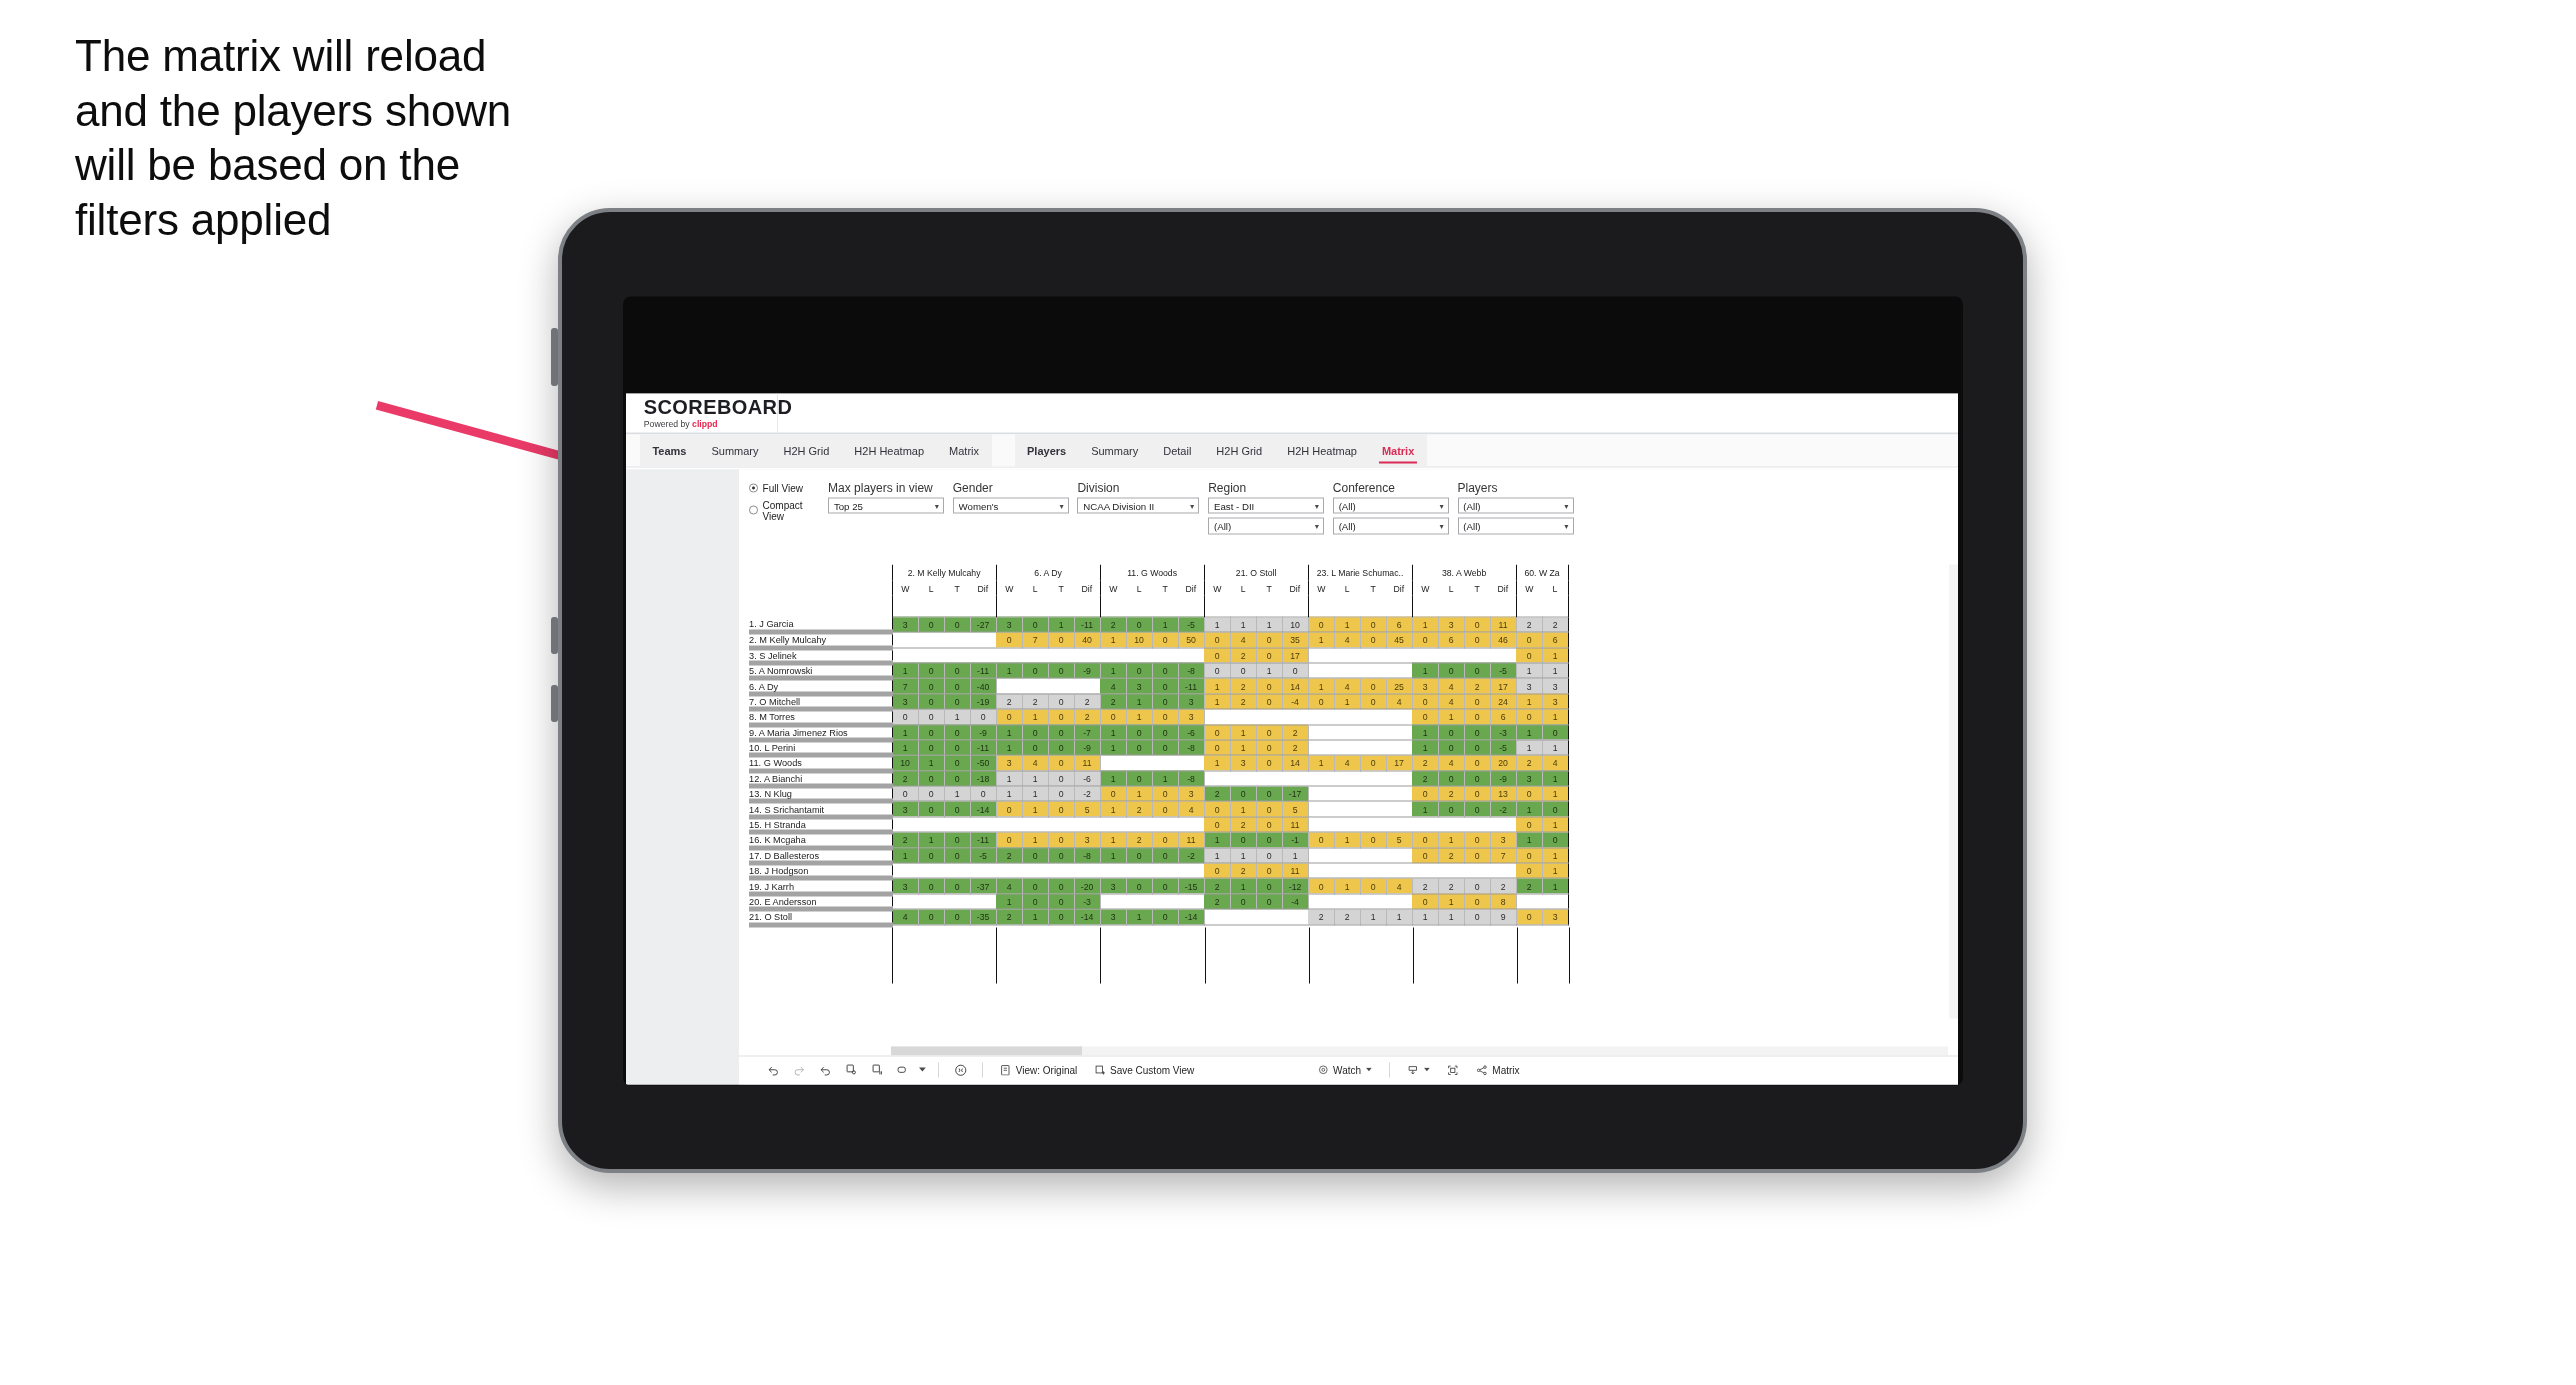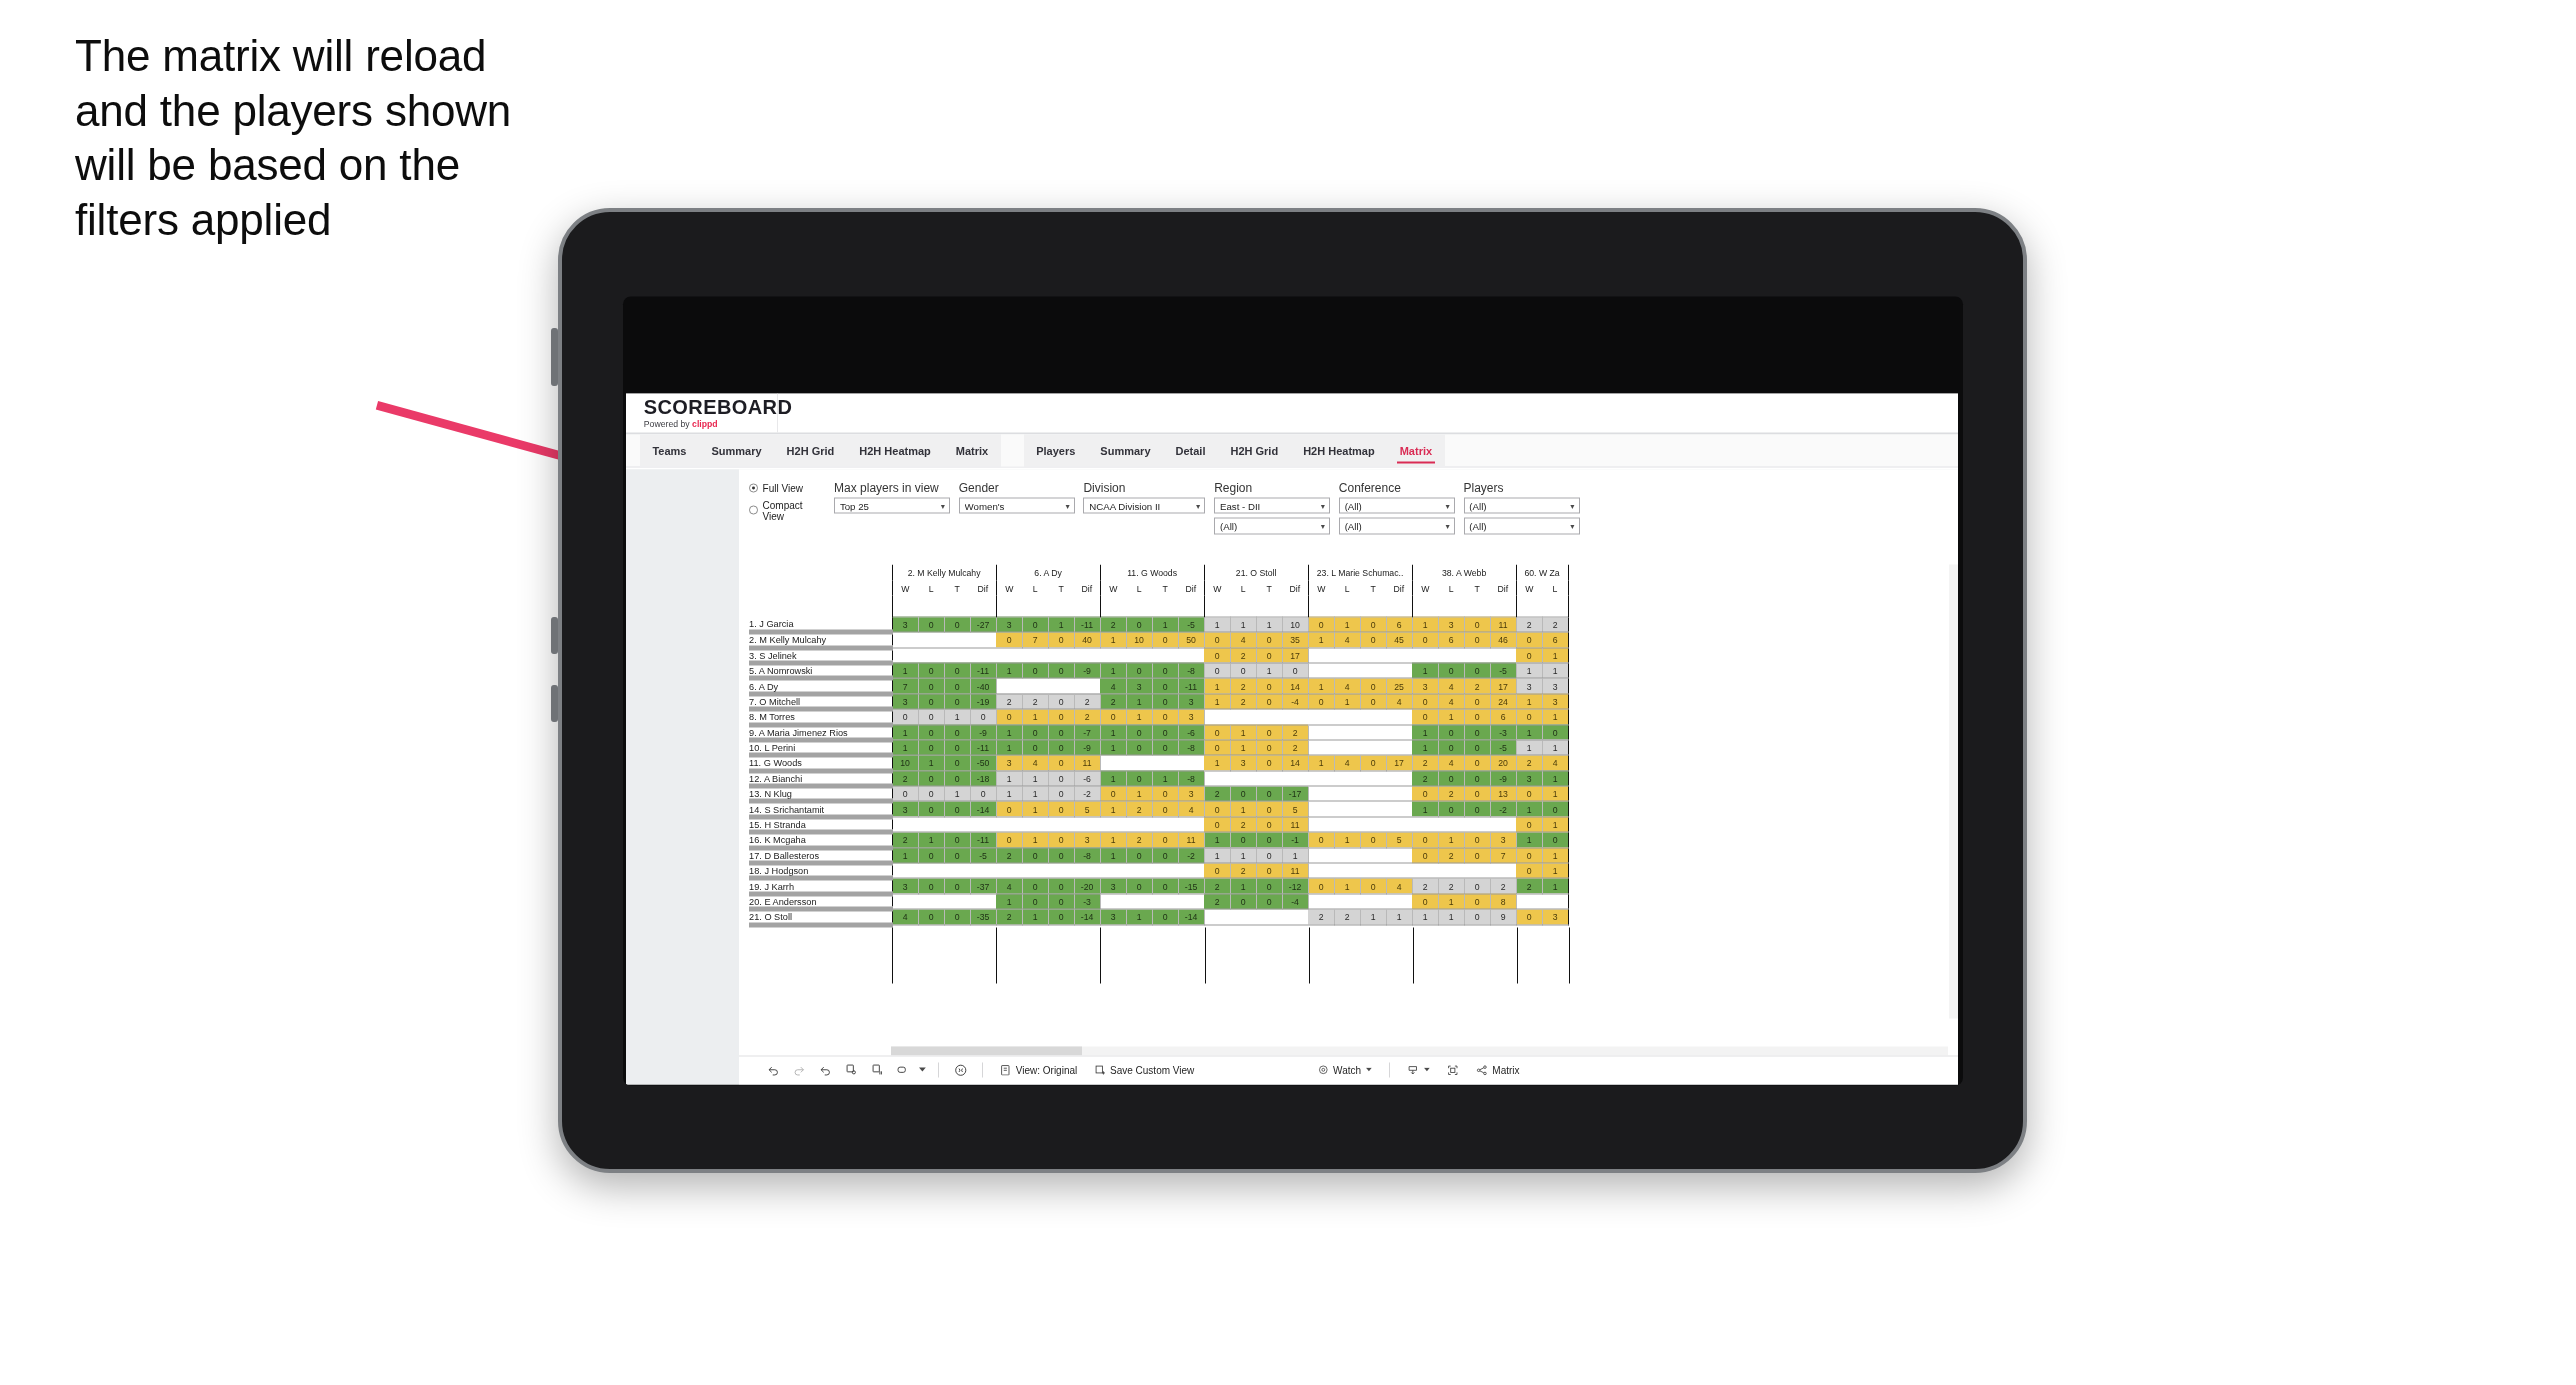--- a/index.html
+++ b/index.html
@@ -69,36 +69,36 @@
   .topnav.active { font-weight:normal; }
   .topnav.active::after {
     content:""; position:absolute; left:0; right:0; bottom:-2.9px; height:2.9px; background:#d92b54;
   }
 
   
   #subbar { height:33px; background:#fafafa; display:flex; align-items:center;
             border-bottom:1px solid #e2e2e5; padding-left:13.5px; gap:0; }
   .subgrp { display:flex; align-items:center; background:#f0f0f1; height:100%; }
   .subtab { padding:0 12.5px; height:100%; display:flex; align-items:center;
-            font-size:11px; color:#32323a; cursor:pointer;font-weight:bold; }
+            font-size:11px; color:#32323a; cursor:pointer; }
   .subtab.bold { font-weight:bold; }
   .subtab.sel { font-weight:bold; color:#d92b54; position:relative; }
   .subtab.sel::after { content:""; position:absolute; left:9.7px; right:9.7px; bottom:2.9px;
                        height:1.9px; background:#d92b54; }
   .subgap { width:23px; height:100%; background:#fafafa; }
 
   
   #app-body { position:absolute; left:0; top:76px; right:0; bottom:0; background:#eceef0; }
   #sheet {
     position:absolute; left:113px; top:0; width:1219px; bottom:0;
     background:#ffffff;
   }
 
   
-  #filters { padding:11.6px 0 7.7px 9.7px; display:flex; align-items:flex-start; gap:10px; }
+  #filters { padding:11.6px 0 7.7px 9.7px; display:flex; align-items:flex-start; gap:4px; }
   .radio-col { width:75px; padding-top:1.9px; }
   .radio-row { display:flex; align-items:center; gap:4.8px; margin-bottom:5.8px; font-size:10px; color:#222; }
   .rd { width:8.7px; height:8.7px; border:1px solid #8a8a8a; border-radius:50%; position:relative; background:#fff; flex:0 0 auto;}
   .rd.on::after { content:""; position:absolute; left:1.9px; top:1.9px; width:2.9px; height:2.9px;
                   border-radius:50%; background:#333; }
   .fgroup { margin-right:8.7px; }
   .flabel { font-size:12px; color:#353535; margin-bottom:2.9px; }
   .fsel {
     width:116px; height:16.4px; border:1px solid #a9a9ad; background:#fff;
     display:flex; align-items:center; justify-content:space-between;

